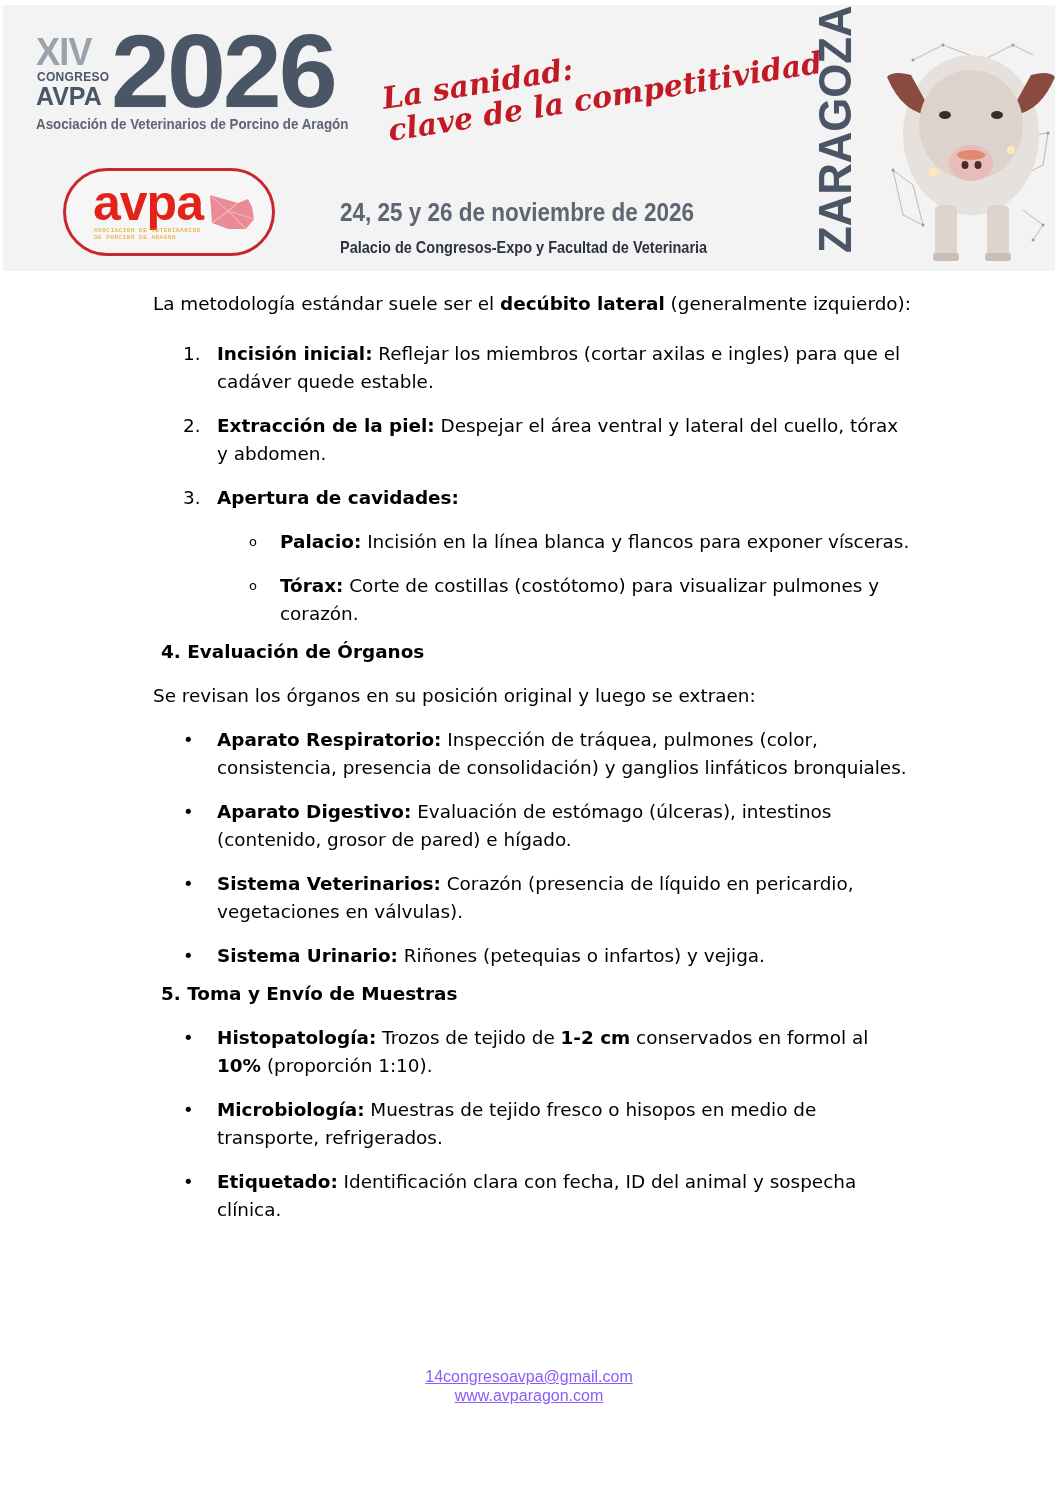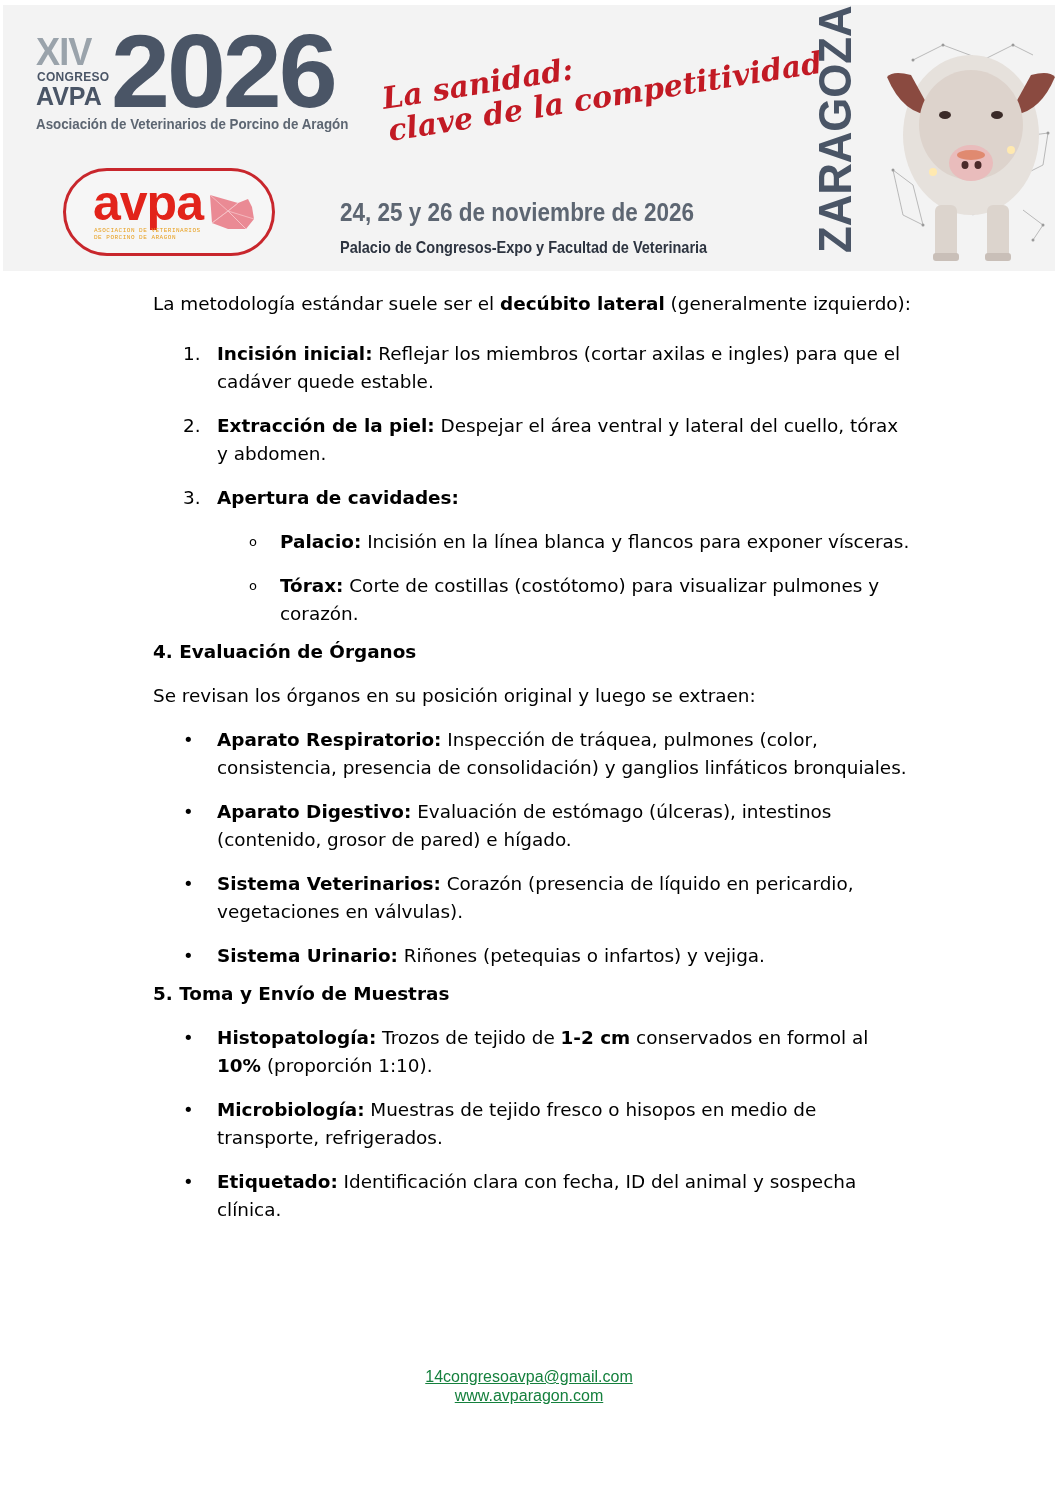--- a/index.html
+++ b/index.html
@@ -56,28 +56,28 @@
              font-size: 18.4px; line-height: 28px; }
   p { margin: 0; }
   b { font-weight: bold; }
   .intro { margin-bottom: 22px; }
   .ol-item { position: relative; padding-left: 64px; margin-bottom: 16px; }
   .ol-num { position: absolute; left: 30px; top: 0; }
   .sub-item { position: relative; padding-left: 127px; margin-bottom: 16px; }
   .sub-mark { position: absolute; left: 96px; top: 0; font-size: 13px; }
   .ul-item { position: relative; padding-left: 64px; margin-bottom: 16px; }
   .ul-mark { position: absolute; left: 30px; top: 0; font-size: 18px; }
-  .section-h { font-weight: bold; margin-bottom: 16px; }
+  .section-h { font-weight: bold; margin-bottom: 16px; margin-left: 8px; }
   .lead { margin-bottom: 16px; }
 
   
   .footer { position: absolute; left: 0; width: 1058px; top: 1367px; text-align: center;
             font-family: "Liberation Sans", sans-serif; }
   .footer-title { font-weight: bold; font-size: 17px; line-height: 20px; color: #10a64a; letter-spacing: 0.2px; }
-  .footer-link { display: block; font-size: 16px; line-height: 19px; color: #15803d; text-decoration: underline; }
+  .footer-link { display: block; font-size: 16px; line-height: 19px; color: #8b5cf6; text-decoration: underline; }
 </style>
 </head>
 <body>
 
 <div class="banner">
   <div class="logo-xiv">XIV</div>
   <div class="logo-congreso">CONGRESO</div>
   <div class="logo-avpa">AVPA</div>
   <div class="logo-year">2026</div>
   <div class="logo-assoc">Asociación de Veterinarios de Porcino de Aragón</div>

